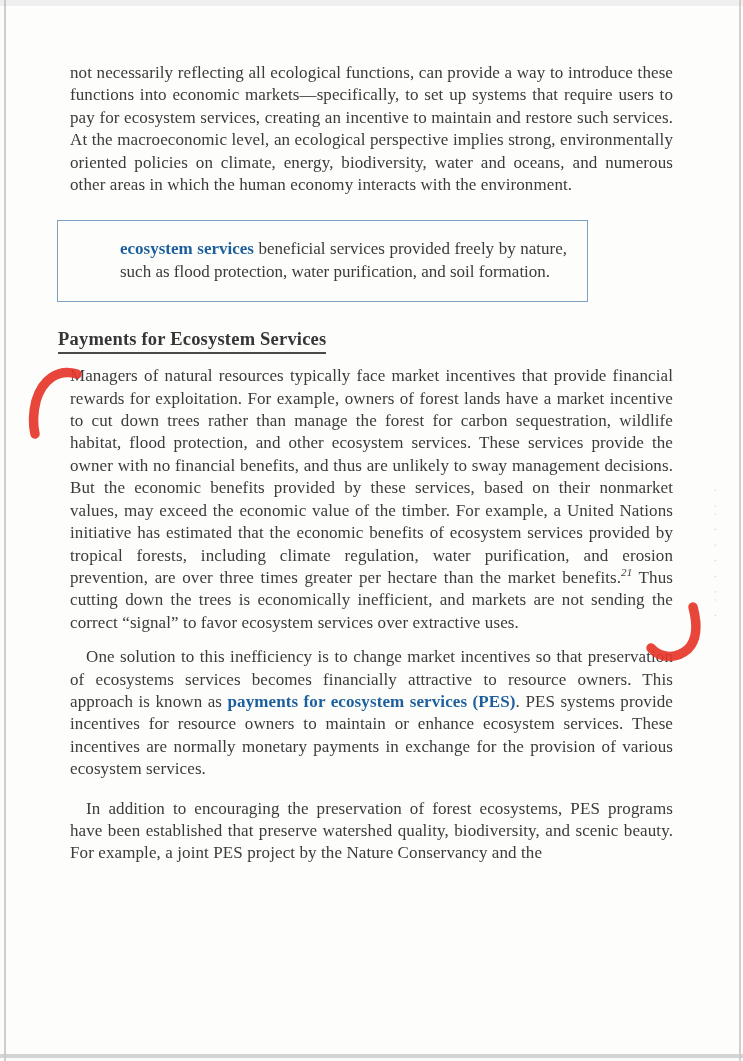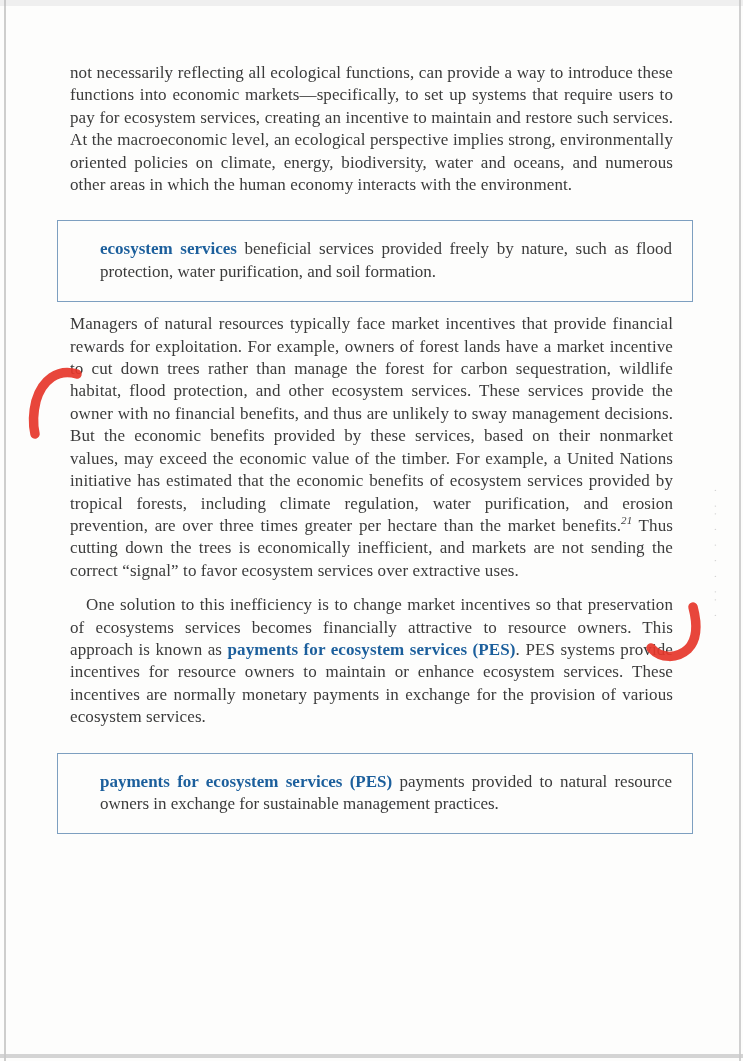--- a/index.html
+++ b/index.html
@@ -29,23 +29,23 @@
     line-height:22.4px;
     text-align:justify;
     letter-spacing:.1px;
   }
   p.body + p.body{margin-top:0;}
   .indent{text-indent:16px;}
 
   .defbox{
     box-sizing:border-box;
     margin:24px 0 0 -1px;
-    width:636px;
+    width:531px;
     border:1.5px solid #7d9fc0;
-    padding:17px 20px 18px 42px;
+    padding:17px 20px 18px 62px;
     background:#fdfdfc;
   }
   .defbox p{
     margin:0;
     font-size:17px;
     line-height:22.4px;
     text-align:justify;
   }
   .term{
     color:#1c5f9c;
@@ -97,29 +97,28 @@
   <div class="edge-bottom"></div>
 
   <div class="content">
 
     <p class="body">not necessarily reflecting all ecological functions, can provide a way to introduce these functions into economic markets—specifically, to set up systems that require users to pay for ecosystem services, creating an incentive to maintain and restore such services. At the macroeconomic level, an ecological perspective implies strong, environmentally oriented policies on climate, energy, biodiversity, water and oceans, and numerous other areas in which the human economy interacts with the environment.</p>
 
     <div class="defbox">
       <p><span class="term">ecosystem services</span><span> beneficial services provided freely by nature, such as flood protection, water purification, and soil formation.</span></p>
     </div>
 
+    <h2 class="heading">Payments for Ecosystem Services</h2>
 
     <p class="body after-heading"><span>Managers of natural resources typically face market incentives that provide financial rewards for exploitation. For example, owners of forest lands have a market incentive to cut down trees rather than manage the forest for carbon sequestration, wildlife habitat, flood protection, and other ecosystem services. These services provide the owner with no financial benefits, and thus are unlikely to sway management decisions. But the economic benefits provided by these services, based on their nonmarket values, may exceed the economic value of the timber. For example, a United Nations initiative has estimated that the economic benefits of ecosystem services provided by tropical forests, including climate regulation, water purification, and erosion prevention, are over three times greater per hectare than the market benefits.</span><sup class="ref">21</sup><span> Thus cutting down the trees is economically inefficient, and markets are not sending the correct “signal” to favor ecosystem services over extractive uses.</span></p>
 
     <p class="body indent"><span>One solution to this inefficiency is to change market incentives so that preservation of ecosystems services becomes financially attractive to resource owners. This approach is known as </span><span class="term">payments for ecosystem services (PES)</span><span>. PES systems provide incentives for resource owners to maintain or enhance ecosystem services. These incentives are normally monetary payments in exchange for the provision of various ecosystem services.</span></p>
 
-    <div class="defbox">
-      <p><span class="term">payments for ecosystem services (PES)</span><span> payments provided to natural resource owners in exchange for sustainable management practices.</span></p>
-    </div>
 
+    <p class="body indent" style="margin-top:17px;">In addition to encouraging the preservation of forest ecosystems, PES programs have been established that preserve watershed quality, biodiversity, and scenic beauty. For example, a joint PES project by the Nature Conservancy and the</p>
 
   </div>
 
   <div class="edge-marking">· ·· ·   · ·   · ·· ·</div>
 
   <svg class="annotation-svg" viewBox="0 0 743 1061">
     <path d="M 77 374 C 58 368, 42 380, 36 401 C 33 413, 33 425, 35 434" fill="none" stroke="#e6362a" stroke-width="9.5" stroke-linecap="round" opacity="0.92"></path>
     <path d="M 693 607 C 698 626, 696 641, 688 649 C 677 659, 661 659, 651 648" fill="none" stroke="#e6362a" stroke-width="9.5" stroke-linecap="round" opacity="0.92"></path>
   </svg>
 

